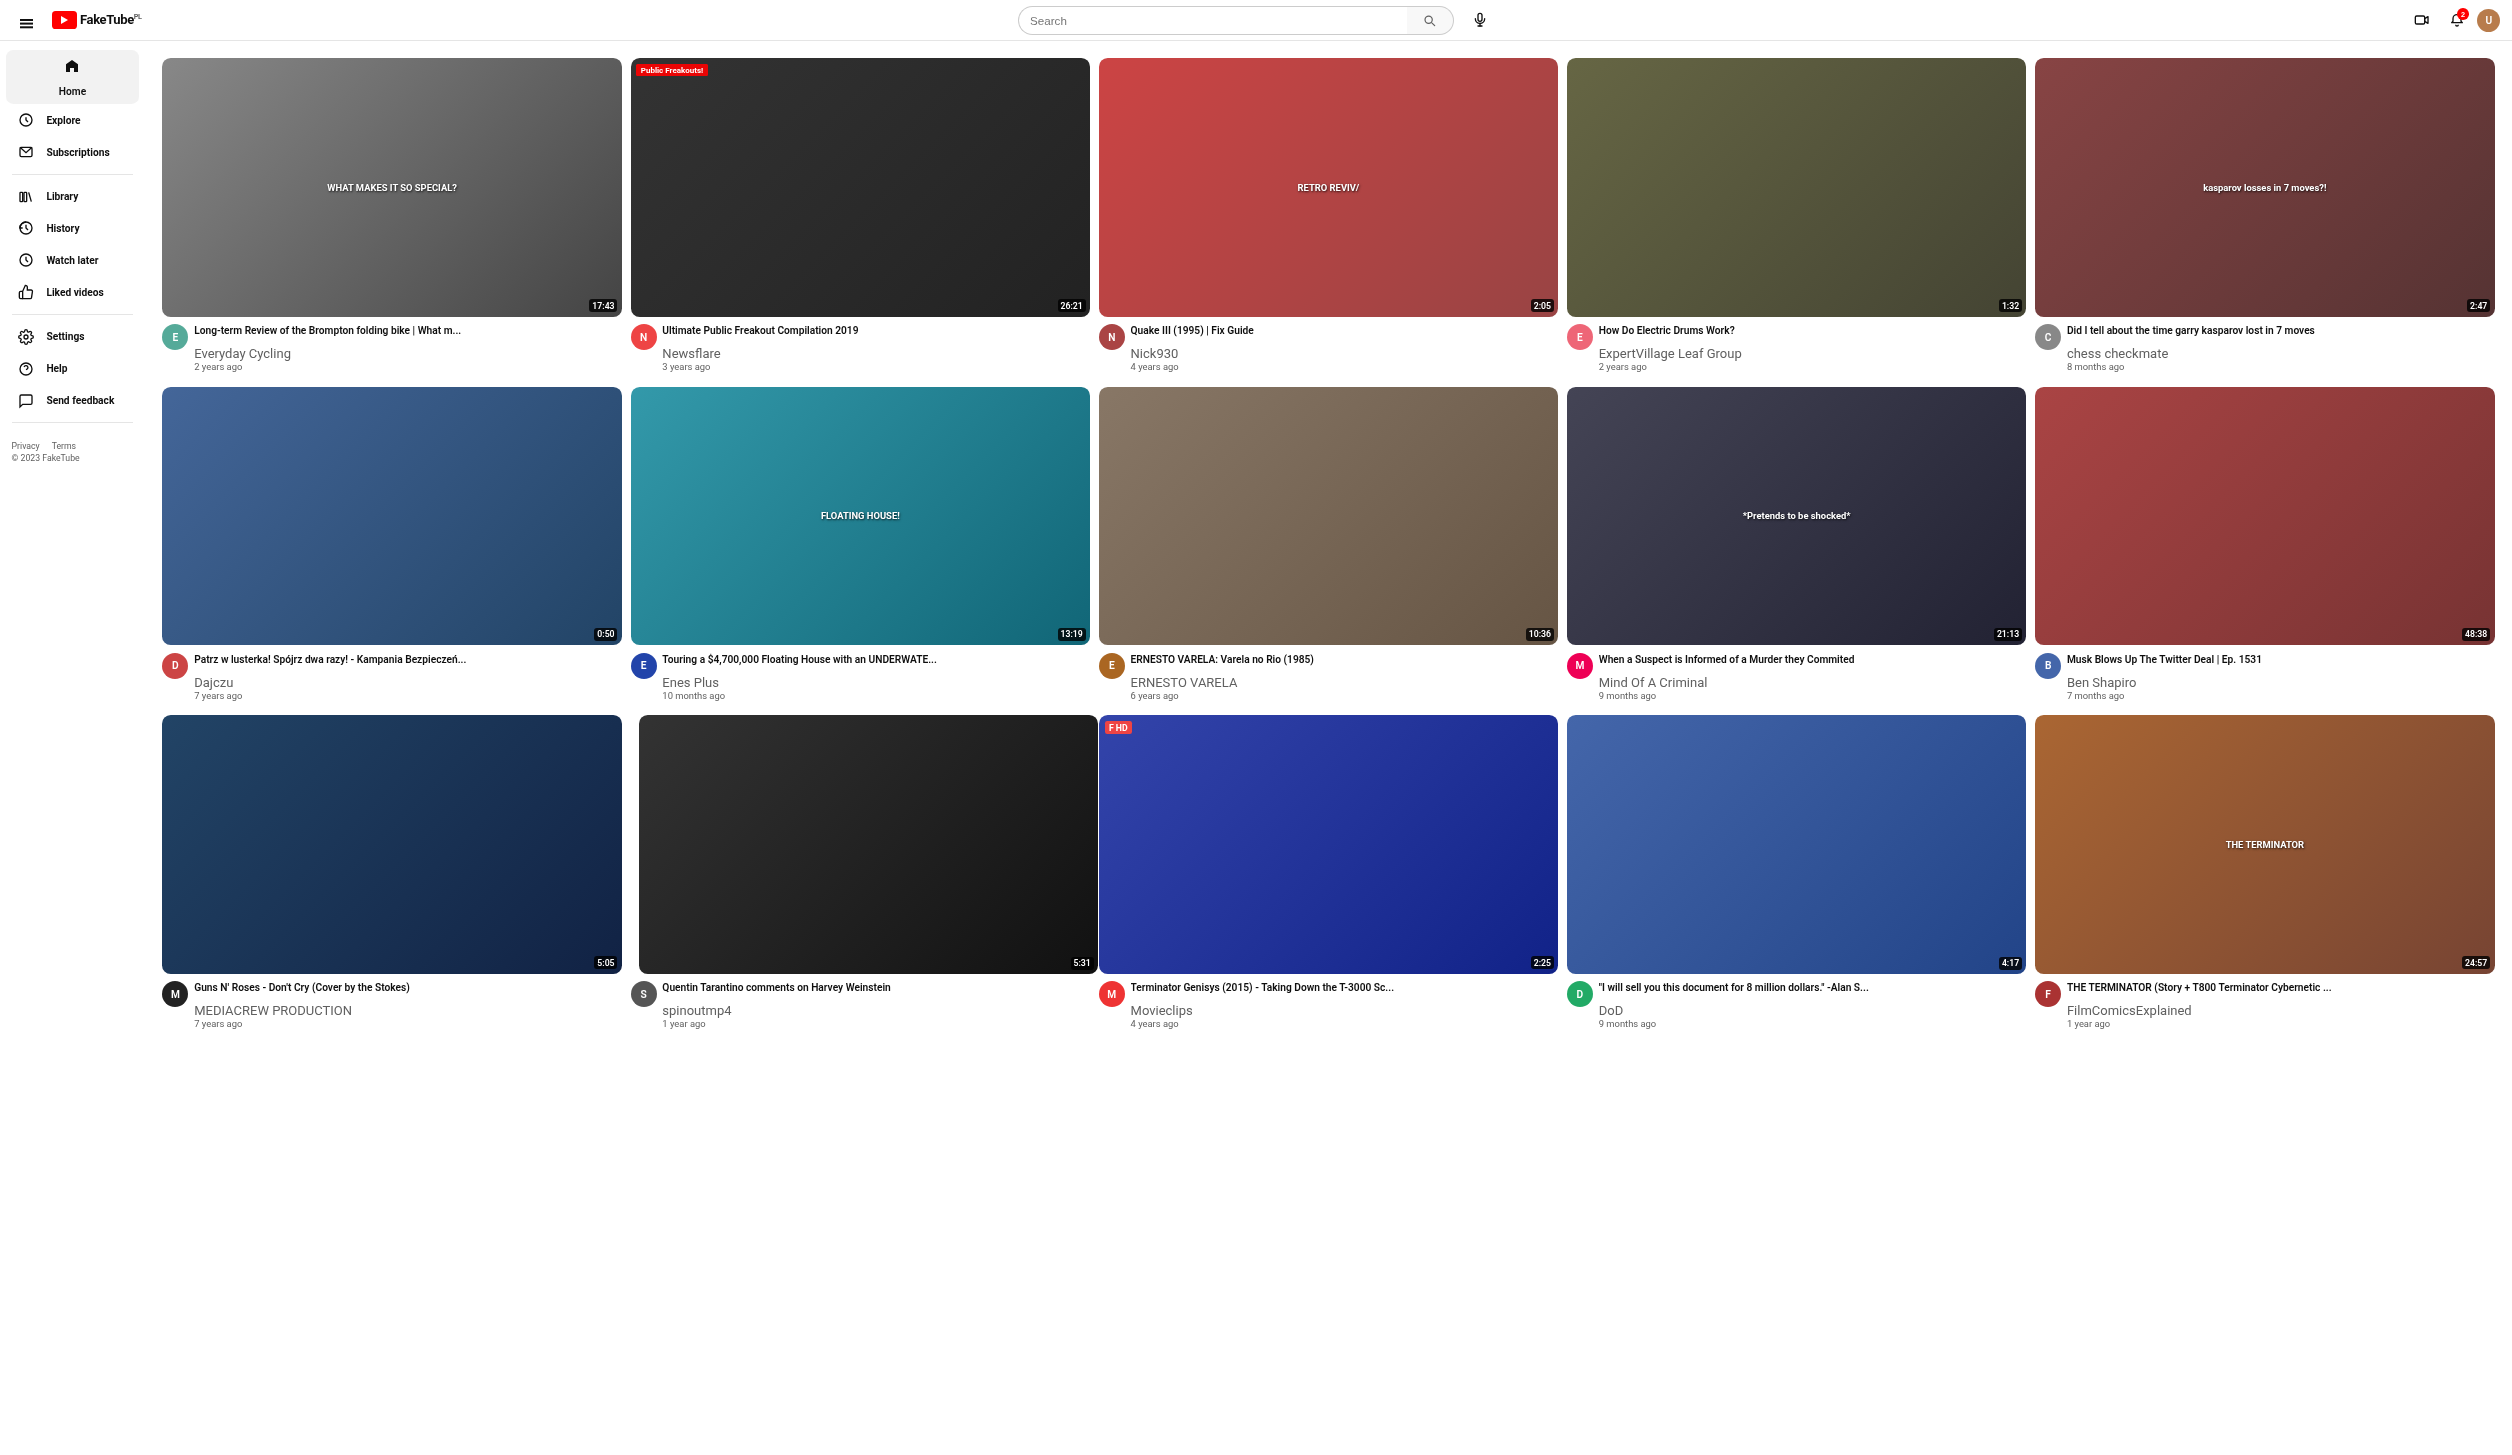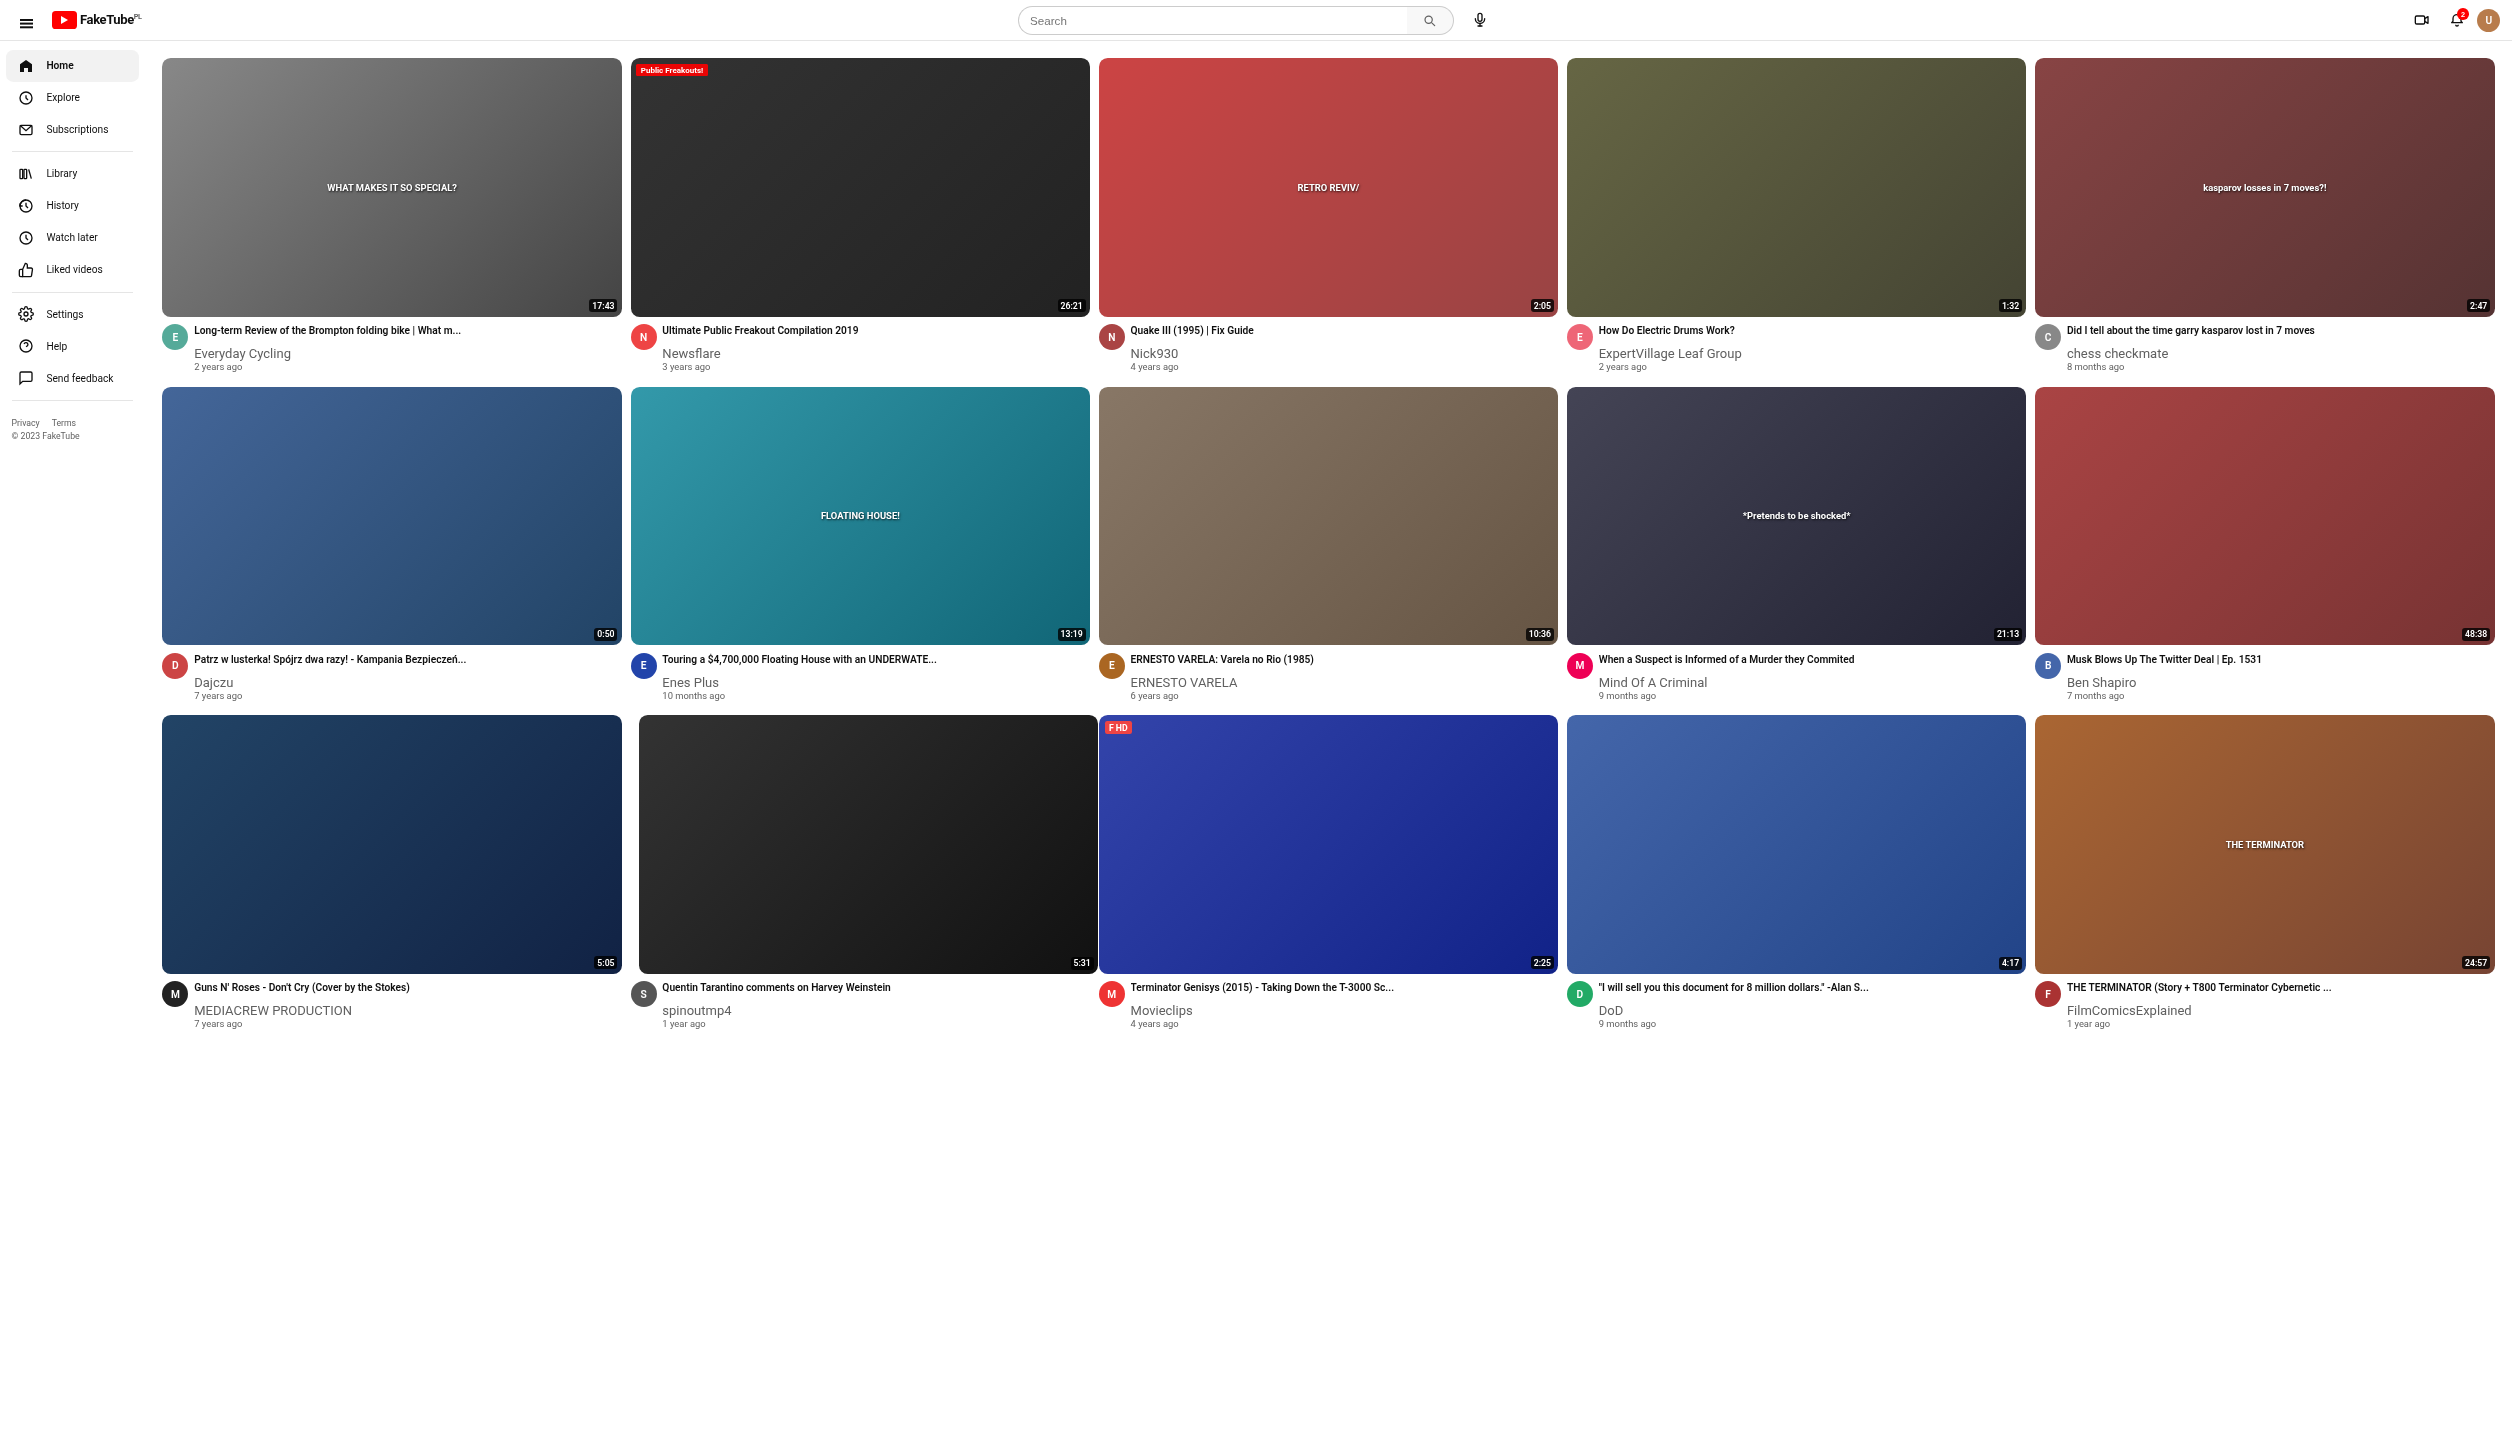--- a/index.html
+++ b/index.html
@@ -48,23 +48,23 @@
     .layout { display: flex; margin-top: 41px; }
 
     
     .sidebar {
       width: 145px; min-width: 145px; position: fixed; top: 41px; bottom: 0;
       overflow-y: auto; padding: 8.7px 0; background: #fff;
     }
     .sidebar-item {
       display: flex; align-items: center; gap: 11.6px; padding: 7.3px 11.6px;
       cursor: pointer; border-radius: 7.3px; margin: 0 5.8px;
-      font-size: 10.2px; color: #0f0f0f;
-    }
-    .sidebar-item.active { background: #f2f2f2; font-weight: 600; }
+      font-size: 10.2px; color: #0f0f0f; font-weight: bold;
+    }
+    .sidebar-item.active { background: #f2f2f2; font-weight: 600; flex-direction: column; }
     .sidebar-icon { width: 17.4px; height: 17.4px; display: flex; align-items: center; justify-content: center; flex-shrink: 0; }
     .sidebar-divider { height: 0.7px; background: #e5e5e5; margin: 5.8px 11.6px; }
 
     
     .main { margin-left: 145px; padding: 17.4px 17.4px 17.4px 17.4px; flex: 1; }
 
     
     .video-grid {
       display: grid;
       grid-template-columns: repeat(5, 1fr);

